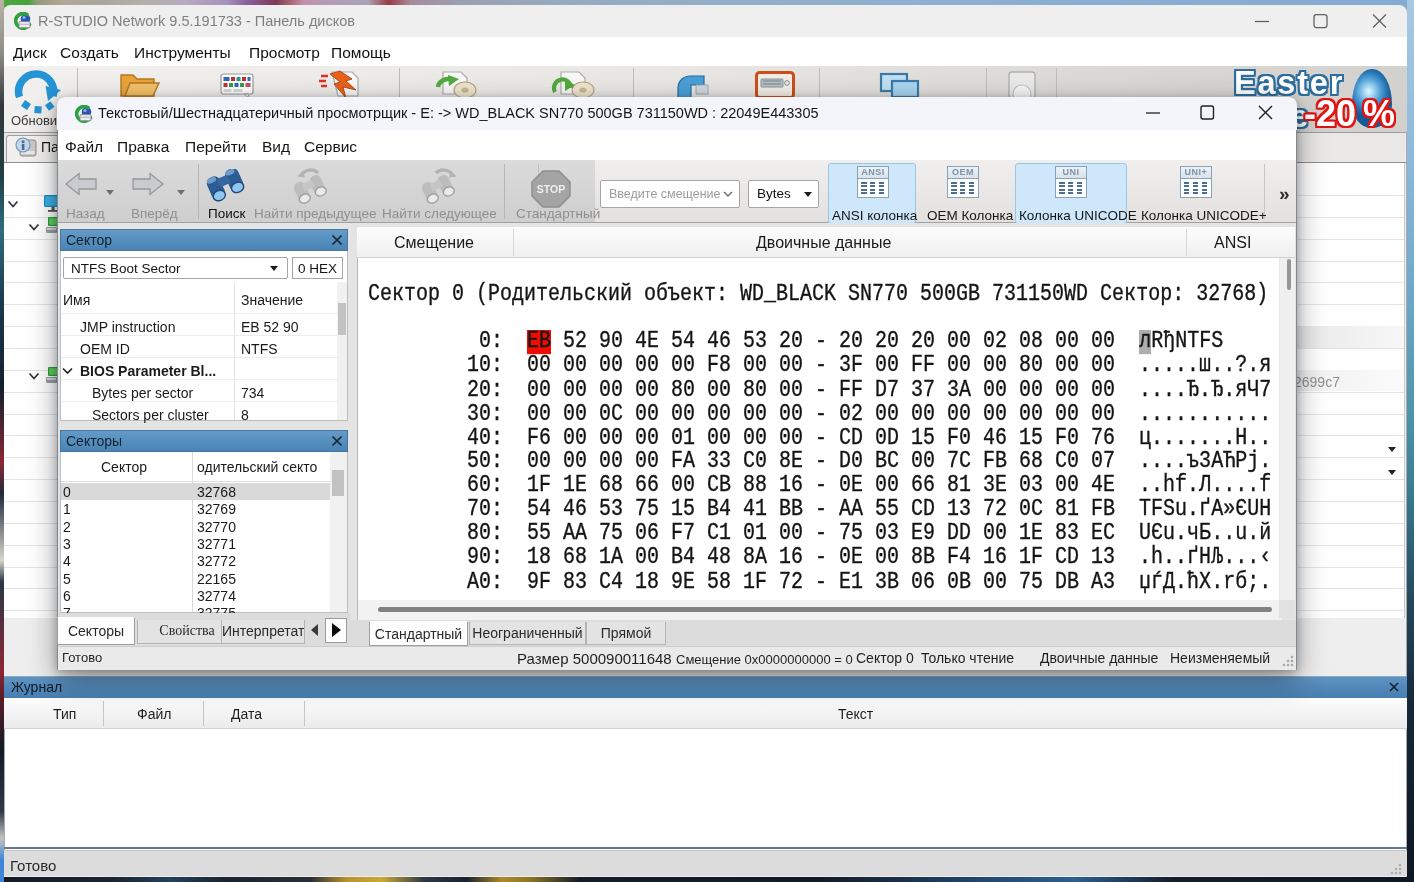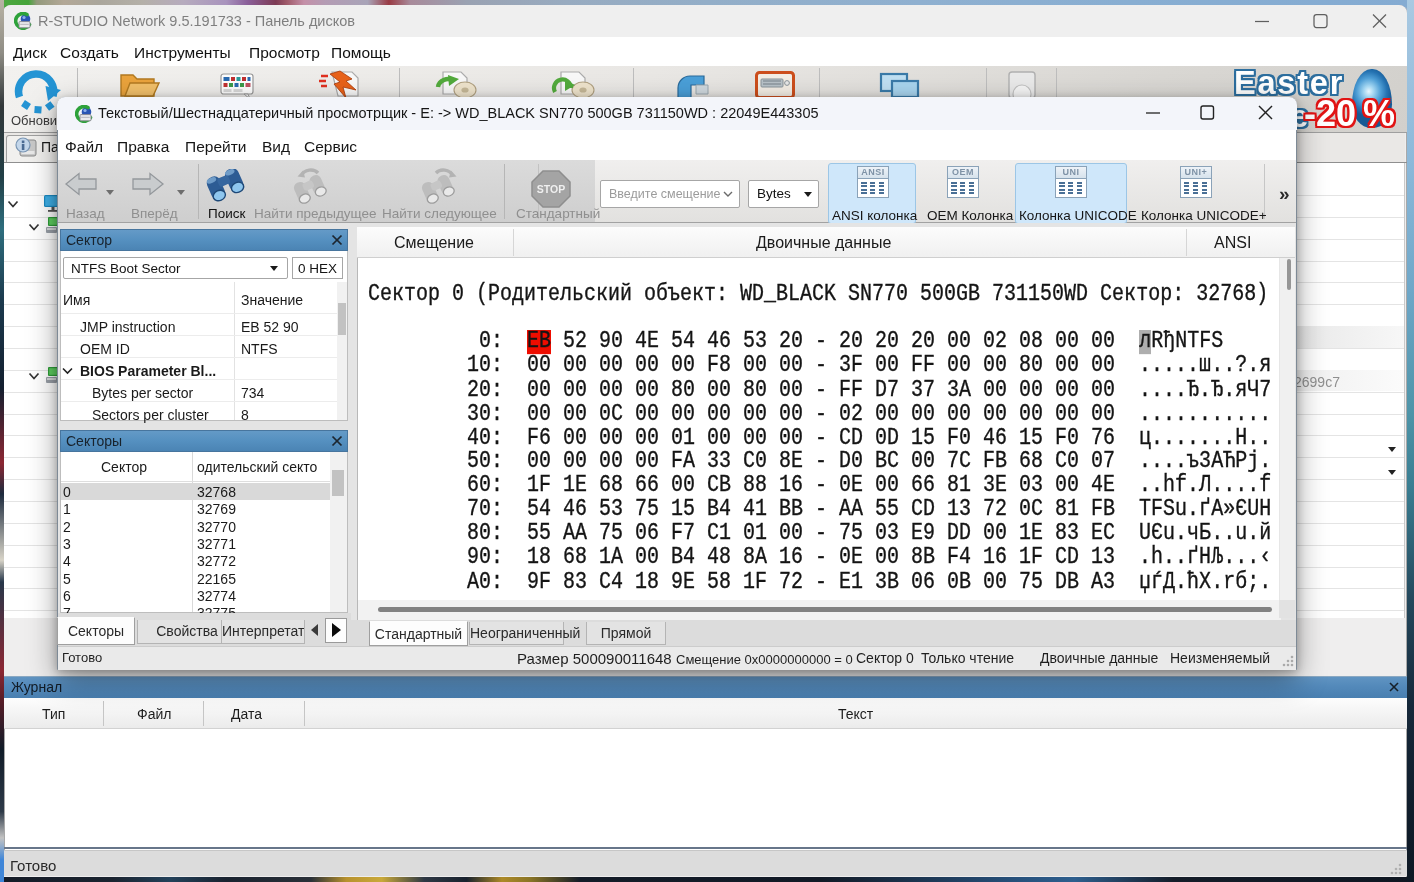--- a/index.html
+++ b/index.html
@@ -303,21 +303,21 @@
 <div class="abs tri-d" style="left:1388px;top:447px;"></div>
 <div class="abs tri-d" style="left:1388px;top:470px;"></div>
 
 <div class="abs" id="jr-head"></div>
 <div class="abs" style="left:11px;top:679px;font-size:14px;color:#121c26;">Журнал</div>
 <svg class="abs" style="left:1388px;top:681px;width:12px;height:12px">
     <line x1="2" y1="2" x2="10" y2="10" stroke="#16202a" stroke-width="1.6"></line>
     <line x1="10" y1="2" x2="2" y2="10" stroke="#16202a" stroke-width="1.6"></line>
   </svg>
 <div class="abs" id="jr-cols"></div>
-<div class="abs jcol" style="left:42px">Тип</div>
+<div class="abs jcol" style="left:53px">Тип</div>
 <div class="abs jcol" style="left:137px">Файл</div>
 <div class="abs jcol" style="left:231px">Дата</div>
 <div class="abs jcol" style="left:838px">Текст</div>
 <div class="abs jsep" style="left:103px"></div>
 <div class="abs jsep" style="left:203px"></div>
 <div class="abs jsep" style="left:304px"></div>
 <div class="abs" id="jr-body"></div>
 <div class="abs" id="m-status"></div>
 <div class="abs" style="left:10px;top:857px;font-size:15px;color:#2a2a2a;">Готово</div>
 <div class="abs" style="left:3px;top:847px;width:1404px;height:2px;background:#67768a;"></div>
@@ -533,21 +533,21 @@
 <div class="abs cell" style="left:197px;top:588px;">32774</div>
 <div class="abs" style="left:63px;top:605px;width:267px;height:8px;overflow:hidden;">
     <span class="cell" style="position:absolute;left:0;top:0;">7</span>
     <span class="cell" style="position:absolute;left:134px;top:0;">32775</span>
   </div>
 <div class="abs" style="left:330px;top:452px;width:17px;height:160px;background:#f1f1f1;"></div>
 <div class="abs" style="left:332px;top:470px;width:12px;height:26px;background:#c2c2c2;"></div>
 
 <div class="abs tabrow-bg" style="left:58px;top:613px;width:293px;height:33px;"></div>
 <div class="abs tabrow-bg" style="left:351px;top:620px;width:945px;height:26px;"></div>
-<div class="abs tab off" style="left:137px;top:620px;width:100px;height:24px;padding-top:3px;">Свойства</div>
+<div class="abs tab off" style="left:137px;top:620px;width:100px;height:24px;padding-top:3px;font-family:Liberation Serif, serif;">Свойства</div>
 <div class="abs tab off" style="left:221px;top:620px;width:84px;height:24px;padding-top:3px;overflow:hidden;white-space:nowrap;">Интерпретато</div>
 <div class="abs tab on" style="left:57px;top:617px;width:78px;height:28px;padding-top:5px;">Секторы</div>
 <div class="abs" style="left:311px;top:624px;width:0;height:0;border-top:6px solid transparent;border-bottom:6px solid transparent;border-right:7px solid #3a3a3a;"></div>
 <div class="abs" style="left:325px;top:618px;width:22px;height:25px;background:#fdfdfd;border:1px solid #9a9a9a;box-sizing:border-box;"></div>
 <div class="abs" style="left:332px;top:623px;width:0;height:0;border-top:7px solid transparent;border-bottom:7px solid transparent;border-left:9px solid #0a0a0a;"></div>
 <div class="abs" id="hx"></div>
 <div class="abs" id="hx-head"></div>
 <div class="abs hx-col" style="left:394px">Смещение</div>
 <div class="abs hx-col" style="left:756px">Двоичные данные</div>
 <div class="abs hx-col" style="left:1214px">ANSI</div>
@@ -564,21 +564,21 @@
   60:  1F 1E 68 66 00 CB 88 16 - 0E 00 66 81 3E 03 00 4E  ..hf.Л....fЃ&gt;..N
   70:  54 46 53 75 15 B4 41 BB - AA 55 CD 13 72 0C 81 FB  TFSu.ґA»ЄUН.r.Ѓы
   80:  55 AA 75 06 F7 C1 01 00 - 75 03 E9 DD 00 1E 83 EC  UЄu.чБ..u.йЭ..ѓм
   90:  18 68 1A 00 B4 48 8A 16 - 0E 00 8B F4 16 1F CD 13  .h..ґHЉ...‹ф..Н.
   A0:  9F 83 C4 18 9E 58 1F 72 - E1 3B 06 0B 00 75 DB A3  џѓД.ћX.rб;...uЫЈ</div>
 <div class="abs" id="vsb"></div>
 <div class="abs" id="vsb-th"></div>
 <div class="abs" id="hsb"></div>
 <div class="abs" id="hsb-th"></div>
 <div class="abs" style="left:1279px;top:600px;width:16px;height:18px;background:#e2e2e2;"></div>
-<div class="abs tab off" style="left:469px;top:622px;width:95px;height:23px;padding-top:3px;">Неограниченный</div>
+<div class="abs tab off" style="left:469px;top:622px;width:117px;height:23px;padding-top:3px;">Неограниченный</div>
 <div class="abs tab off" style="left:586px;top:622px;width:80px;height:23px;padding-top:3px;">Прямой</div>
 <div class="abs tab on" style="left:369px;top:621px;width:99px;height:25px;padding-top:4px;">Стандартный</div>
 <div class="abs" id="h-status"></div>
 <div class="abs st" style="left:62px;top:650px;">Готово</div>
 <div class="abs st" style="left:517px;top:650px;font-size:15px;">Размер 500090011648</div>
 <div class="abs st" style="left:676px;top:652px;font-size:13px;">Смещение 0x0000000000 = 0</div>
 <div class="abs st" style="left:856px;top:650px;font-size:14px;">Сектор 0</div>
 <div class="abs st" style="left:921px;top:650px;font-size:14px;">Только чтение</div>
 <div class="abs st" style="left:1040px;top:650px;font-size:14px;">Двоичные данные</div>
 <div class="abs st" style="left:1170px;top:650px;font-size:14px;">Неизменяемый</div>

